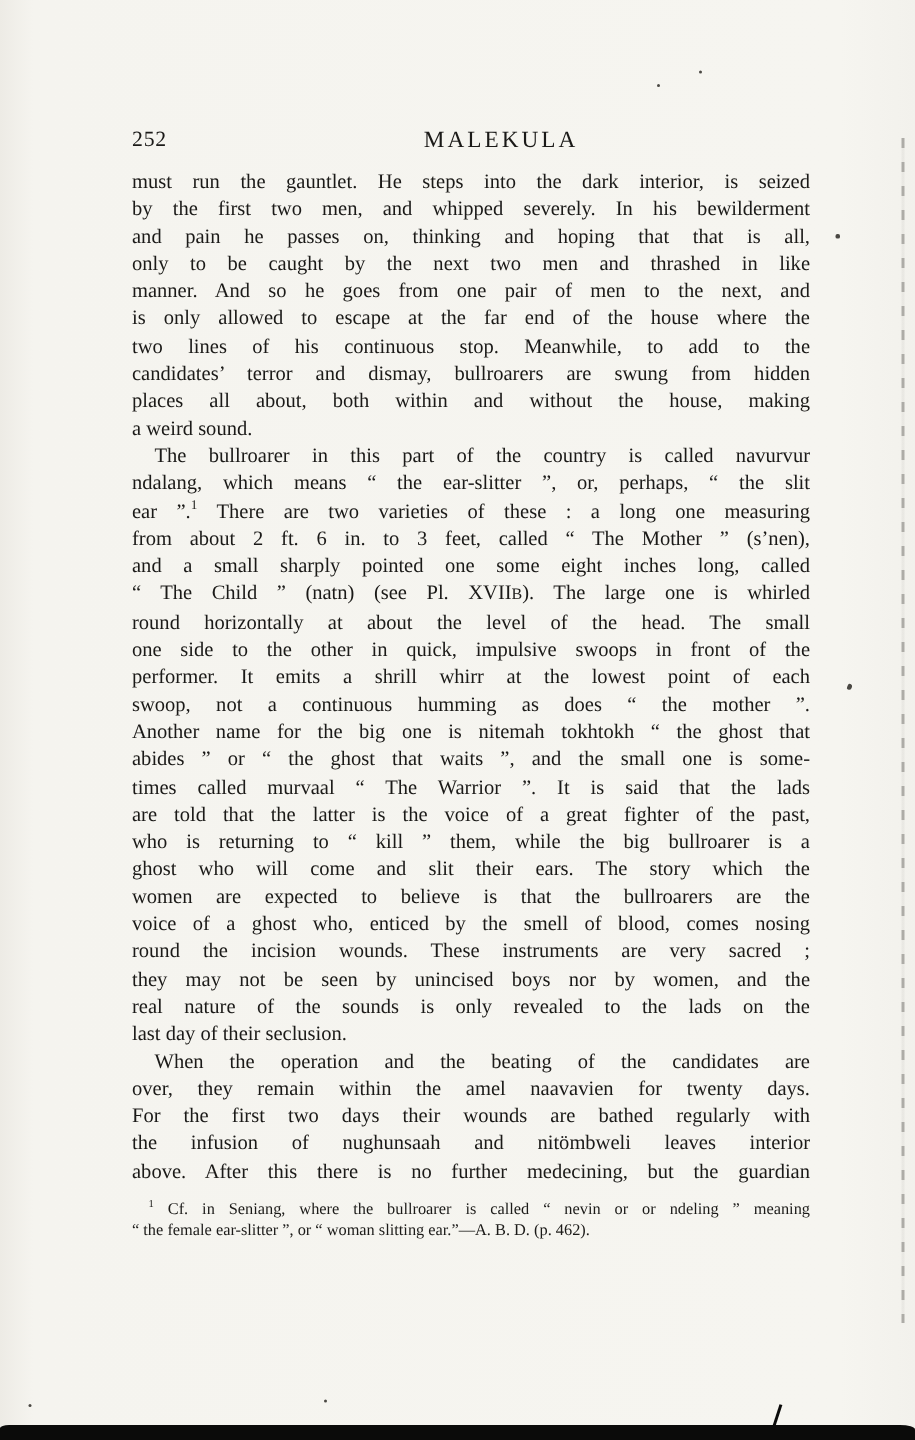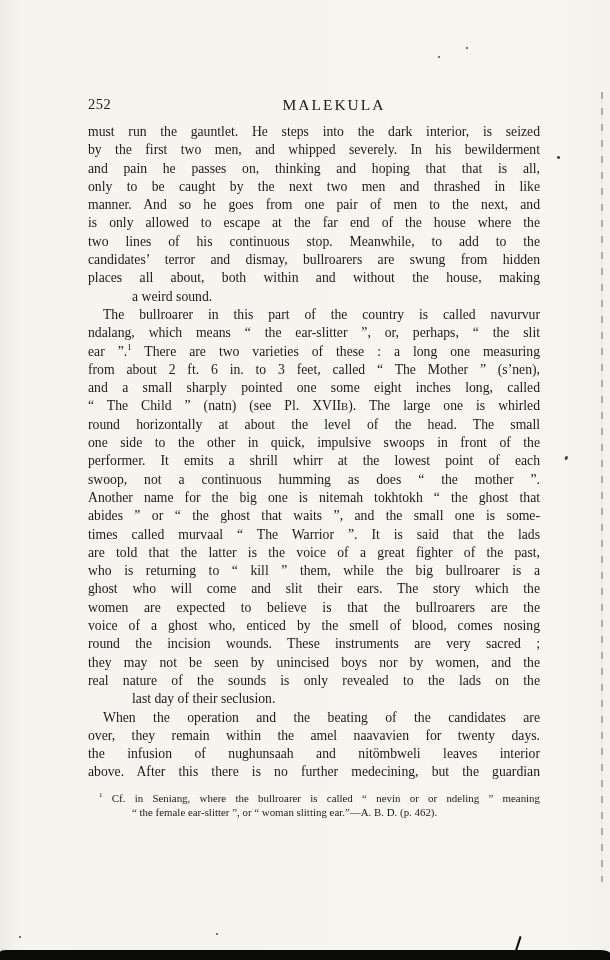--- a/index.html
+++ b/index.html
@@ -7,41 +7,41 @@
     width:610px;height:960px;
     background:#e9e8e3;
     font-family:"Liberation Serif","DejaVu Serif",serif;
   }
   .page{
     position:relative;width:610px;height:960px;overflow:hidden;
     background:linear-gradient(90deg,#edebe5 0px,#f5f4ef 22px,#f6f5f0 560px,#f2f1ec 610px);
     color:#1b1a18;
   }
   .textblock{
-    position:absolute;left:88px;top:96px;width:452px;
+    position:absolute;left:88px;top:85px;width:452px;
   }
   .header{
     display:flex;align-items:flex-start;height:27px;
   }
   .pagenum{
     width:70px;font-size:14.5px;letter-spacing:0.5px;
   }
   .title{
     flex:1;text-align:center;font-size:15.5px;letter-spacing:2px;font-family:Liberation Serif, serif;
   }
   .hspacer{width:30px;}
   .body-text{
     font-size:13.7px;line-height:18.3px;
   }
   .line{
     text-align:justify;
     text-align-last:justify;
     white-space:normal;
   }
-  .line.endline{ text-align-last:left;margin-left:44px; }
+  .line.endline{ text-align-last:left; }
   .line.indent{ padding-left:15px; }
   .it{ }
   .sup{ font-size:65%; vertical-align:super; line-height:0; }
   .sc{ font-size:78%; }
   .footnote{
     margin-top:9px;
     font-size:10.9px;line-height:14px;
   }
   .footnote .line.indent{ padding-left:11px; }
   .edge-line{
@@ -108,20 +108,21 @@
           <div class="line"><span>women are expected to believe is that the bullroarers are the</span></div>
           <div class="line"><span>voice of a ghost who, enticed by the smell of blood, comes nosing</span></div>
           <div class="line"><span>round the incision wounds.  These instruments are very sacred ;</span></div>
           <div class="line"><span>they may not be seen by unincised boys nor by women, and the</span></div>
           <div class="line"><span>real nature of the sounds is only revealed to the lads on the</span></div>
           <div class="line endline"><span>last day of their seclusion.</span></div>
         </div>
         <div class="para">
           <div class="line indent"><span>When the operation and the beating of the candidates are</span></div>
           <div class="line"><span>over, they remain within the </span><span class="it">amel naavavien</span><span> for twenty days.</span></div>
+          <div class="line"><span>For the first two days their wounds are bathed regularly with</span></div>
           <div class="line"><span>the infusion of </span><span class="it">nughunsaah</span><span> and </span><span class="it">nitömbweli</span><span> leaves interior</span></div>
           <div class="line"><span>above.  After this there is no further medecining, but the guardian</span></div>
         </div>
       </div>
 
     <div class="footnote" id="footnote">
         <div class="para">
           <div class="line indent"><span class="sup">1</span><span> Cf. in Seniang, where the bullroarer is called “ </span><span class="it">nevin or or ndeling</span><span> ” meaning</span></div>
           <div class="line endline"><span>“ the female ear-slitter ”, or “ woman slitting ear.”—A. B. D. (p. 462).</span></div>
         </div>

